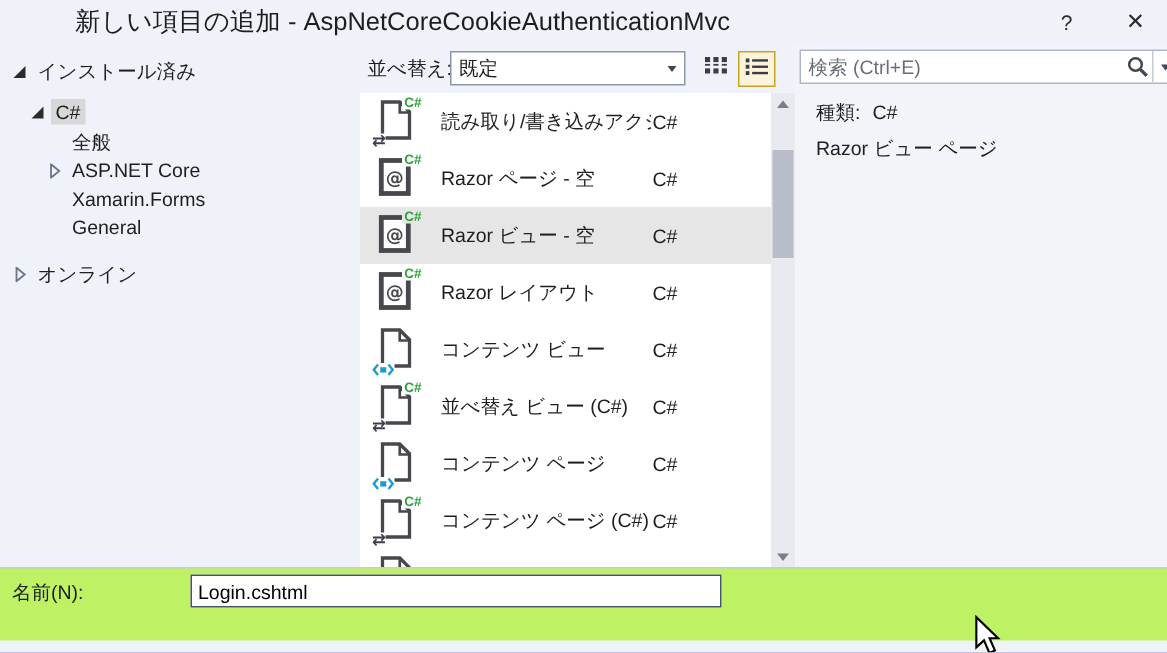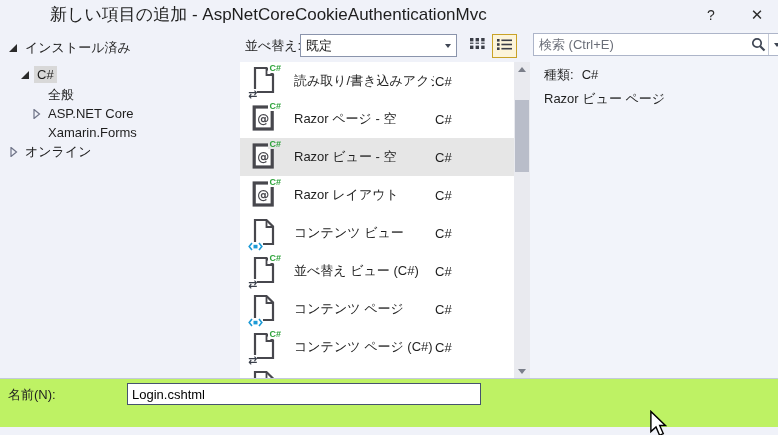--- a/index.html
+++ b/index.html
@@ -127,20 +127,24 @@
         <span class="tglyph">
           <svg width="10" height="10" viewBox="0 0 10 10">
             <polygon points="3,0.5 8.5,5 3,9.5" fill="none" stroke="#6E7387" stroke-width="1.2"></polygon>
           </svg>
         </span>
         <span class="tlabel">ASP.NET Core</span>
       </div>
       <div class="tree-row lvl2">
         <span class="tglyph"></span>
         <span class="tlabel">Xamarin.Forms</span>
+      </div>
+      <div class="tree-row lvl2">
+        <span class="tglyph"></span>
+        <span class="tlabel">General</span>
       </div>
       <div class="tree-row lvl0">
         <span class="tglyph">
           <svg width="10" height="10" viewBox="0 0 10 10">
             <polygon points="3,0.5 8.5,5 3,9.5" fill="none" stroke="#6E7387" stroke-width="1.2"></polygon>
           </svg>
         </span>
         <span class="tlabel">オンライン</span>
       </div>
     </div>

